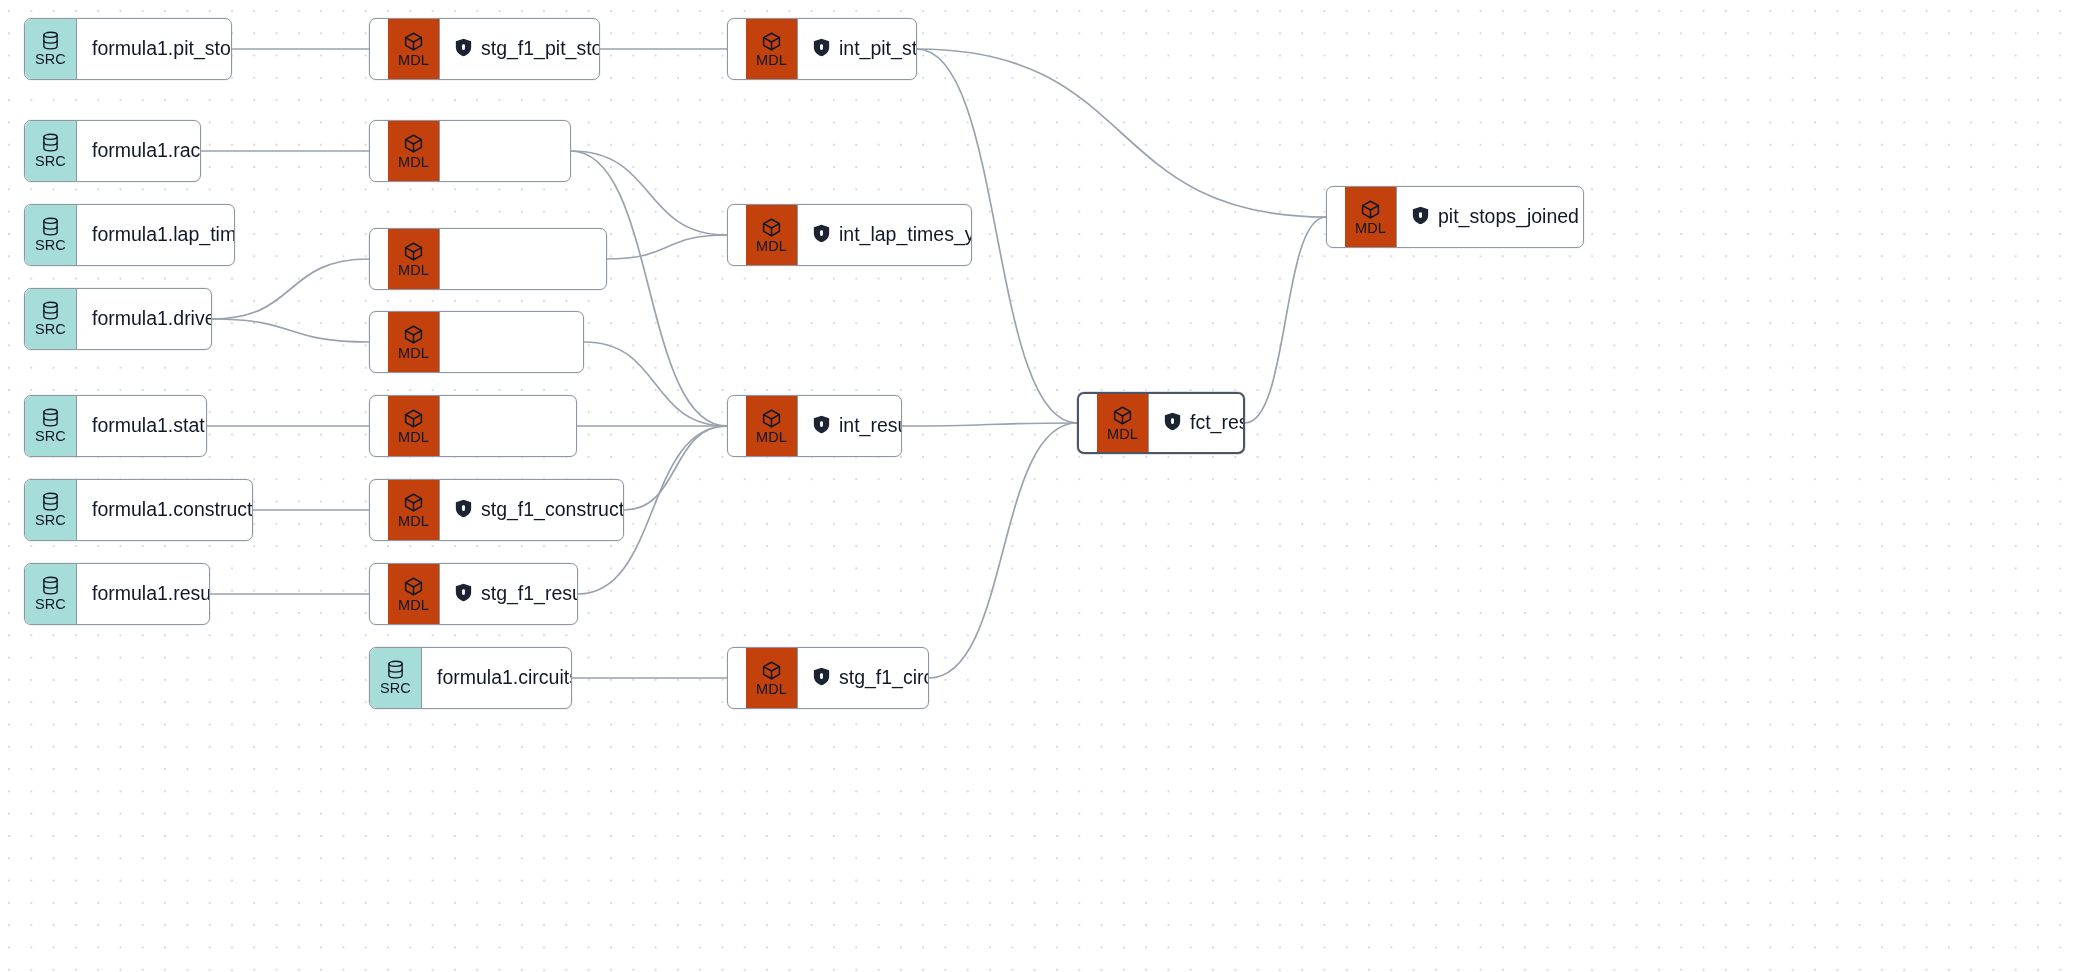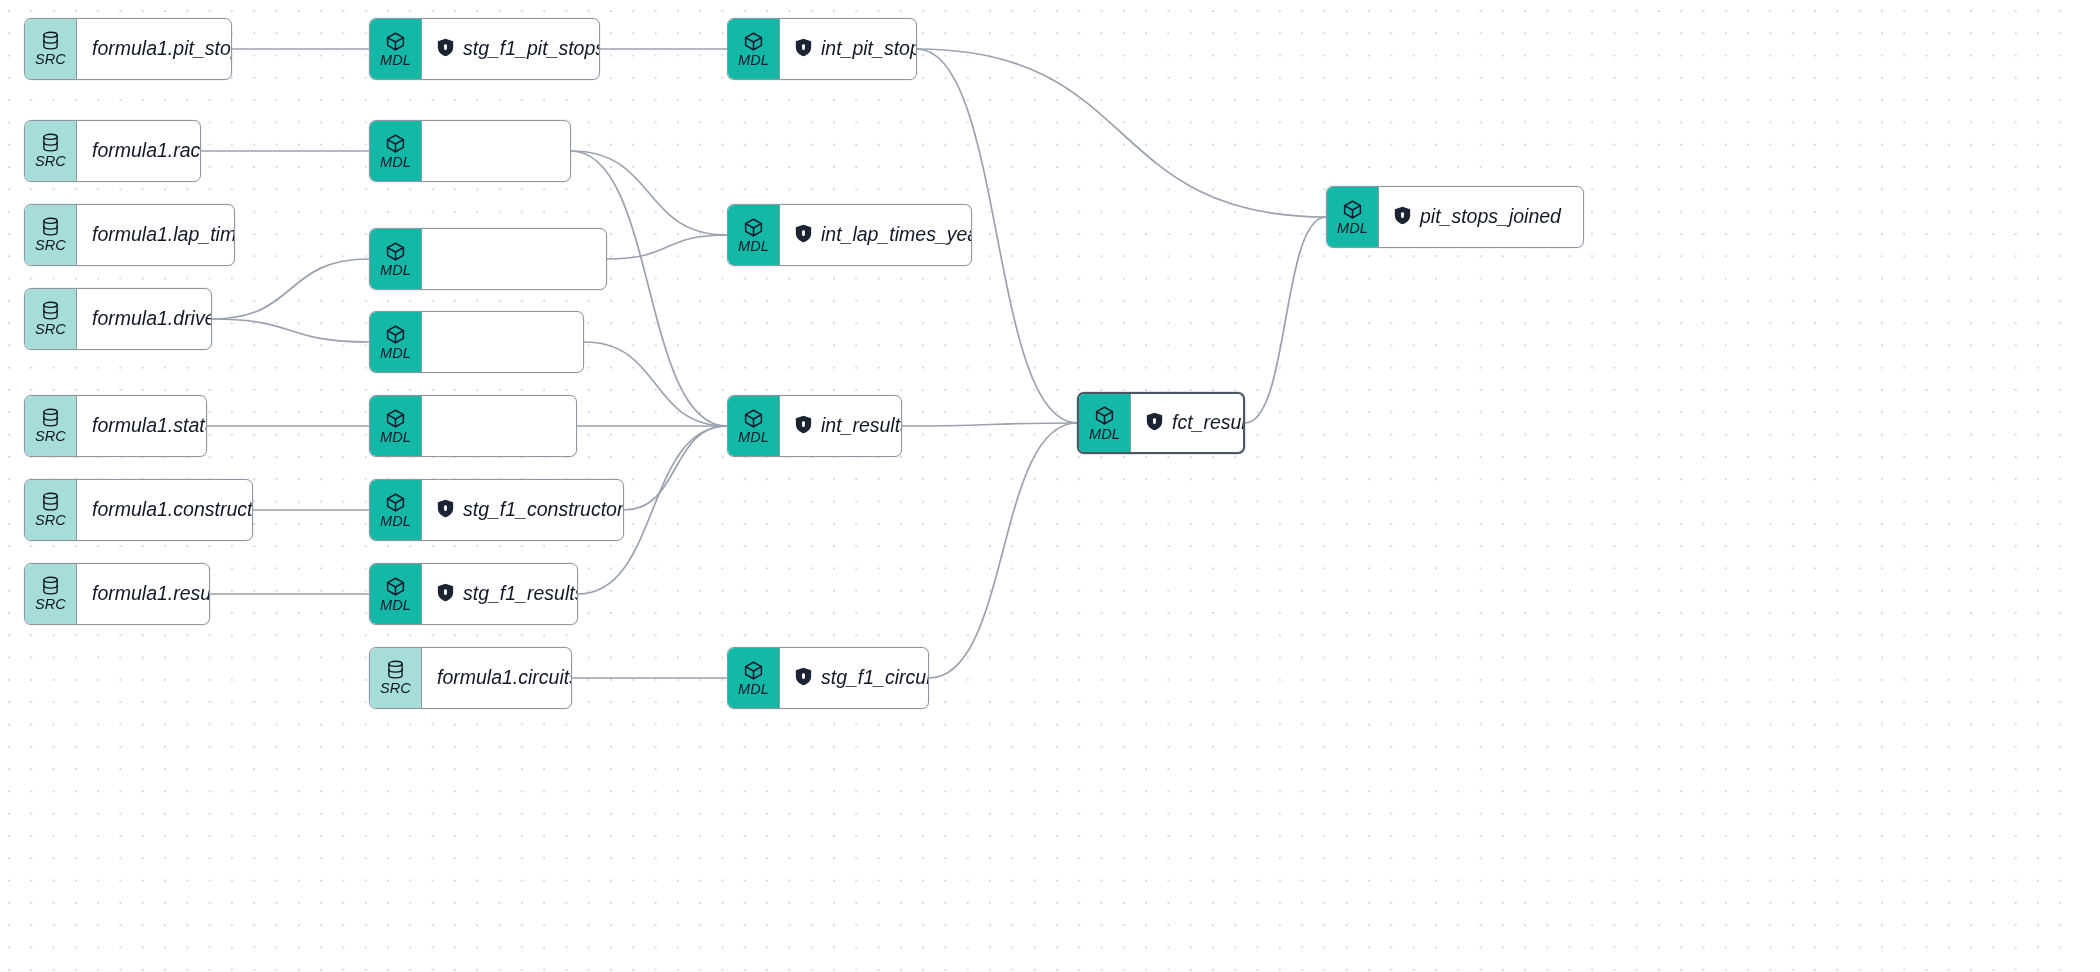--- a/index.html
+++ b/index.html
@@ -10,21 +10,20 @@
   #canvas {
     position: relative;
     width: 2064px;
     height: 972px;
     overflow: hidden;
     background-color: #ffffff;
     background-image: radial-gradient(circle at 1px 1px, #d6d9de 1.15px, transparent 1.3px);
     background-size: 22.3px 22.3px;
     background-position: 8px 10px;
     font-family: "Liberation Sans", sans-serif;
-    font-style: italic;
   }
   #edge-layer {
     position: absolute;
     left: 0; top: 0;
     width: 2100px;
     height: 972px;
     pointer-events: none;
   }
   .edge {
     fill: none;
@@ -52,21 +51,21 @@
     flex: 0 0 52px;
     display: flex;
     flex-direction: column;
     align-items: center;
     justify-content: center;
     gap: 1px;
     border-right: 1.4px solid #8f97a3;
     box-sizing: border-box;
   }
   .badge.src { background: #a7ddd8; }
-  .badge.mdl { background: #14b8a6; }
+  .badge.mdl { background: #c2410c; margin-left: 18px; }
   .badge svg { display: block; }
   .badge-text {
     font-size: 14.5px;
     line-height: 1;
     color: #101828;
     letter-spacing: 0.1px;
     font-family: "Liberation Sans", sans-serif;
   }
   .node-body {
     flex: 1 1 auto;

